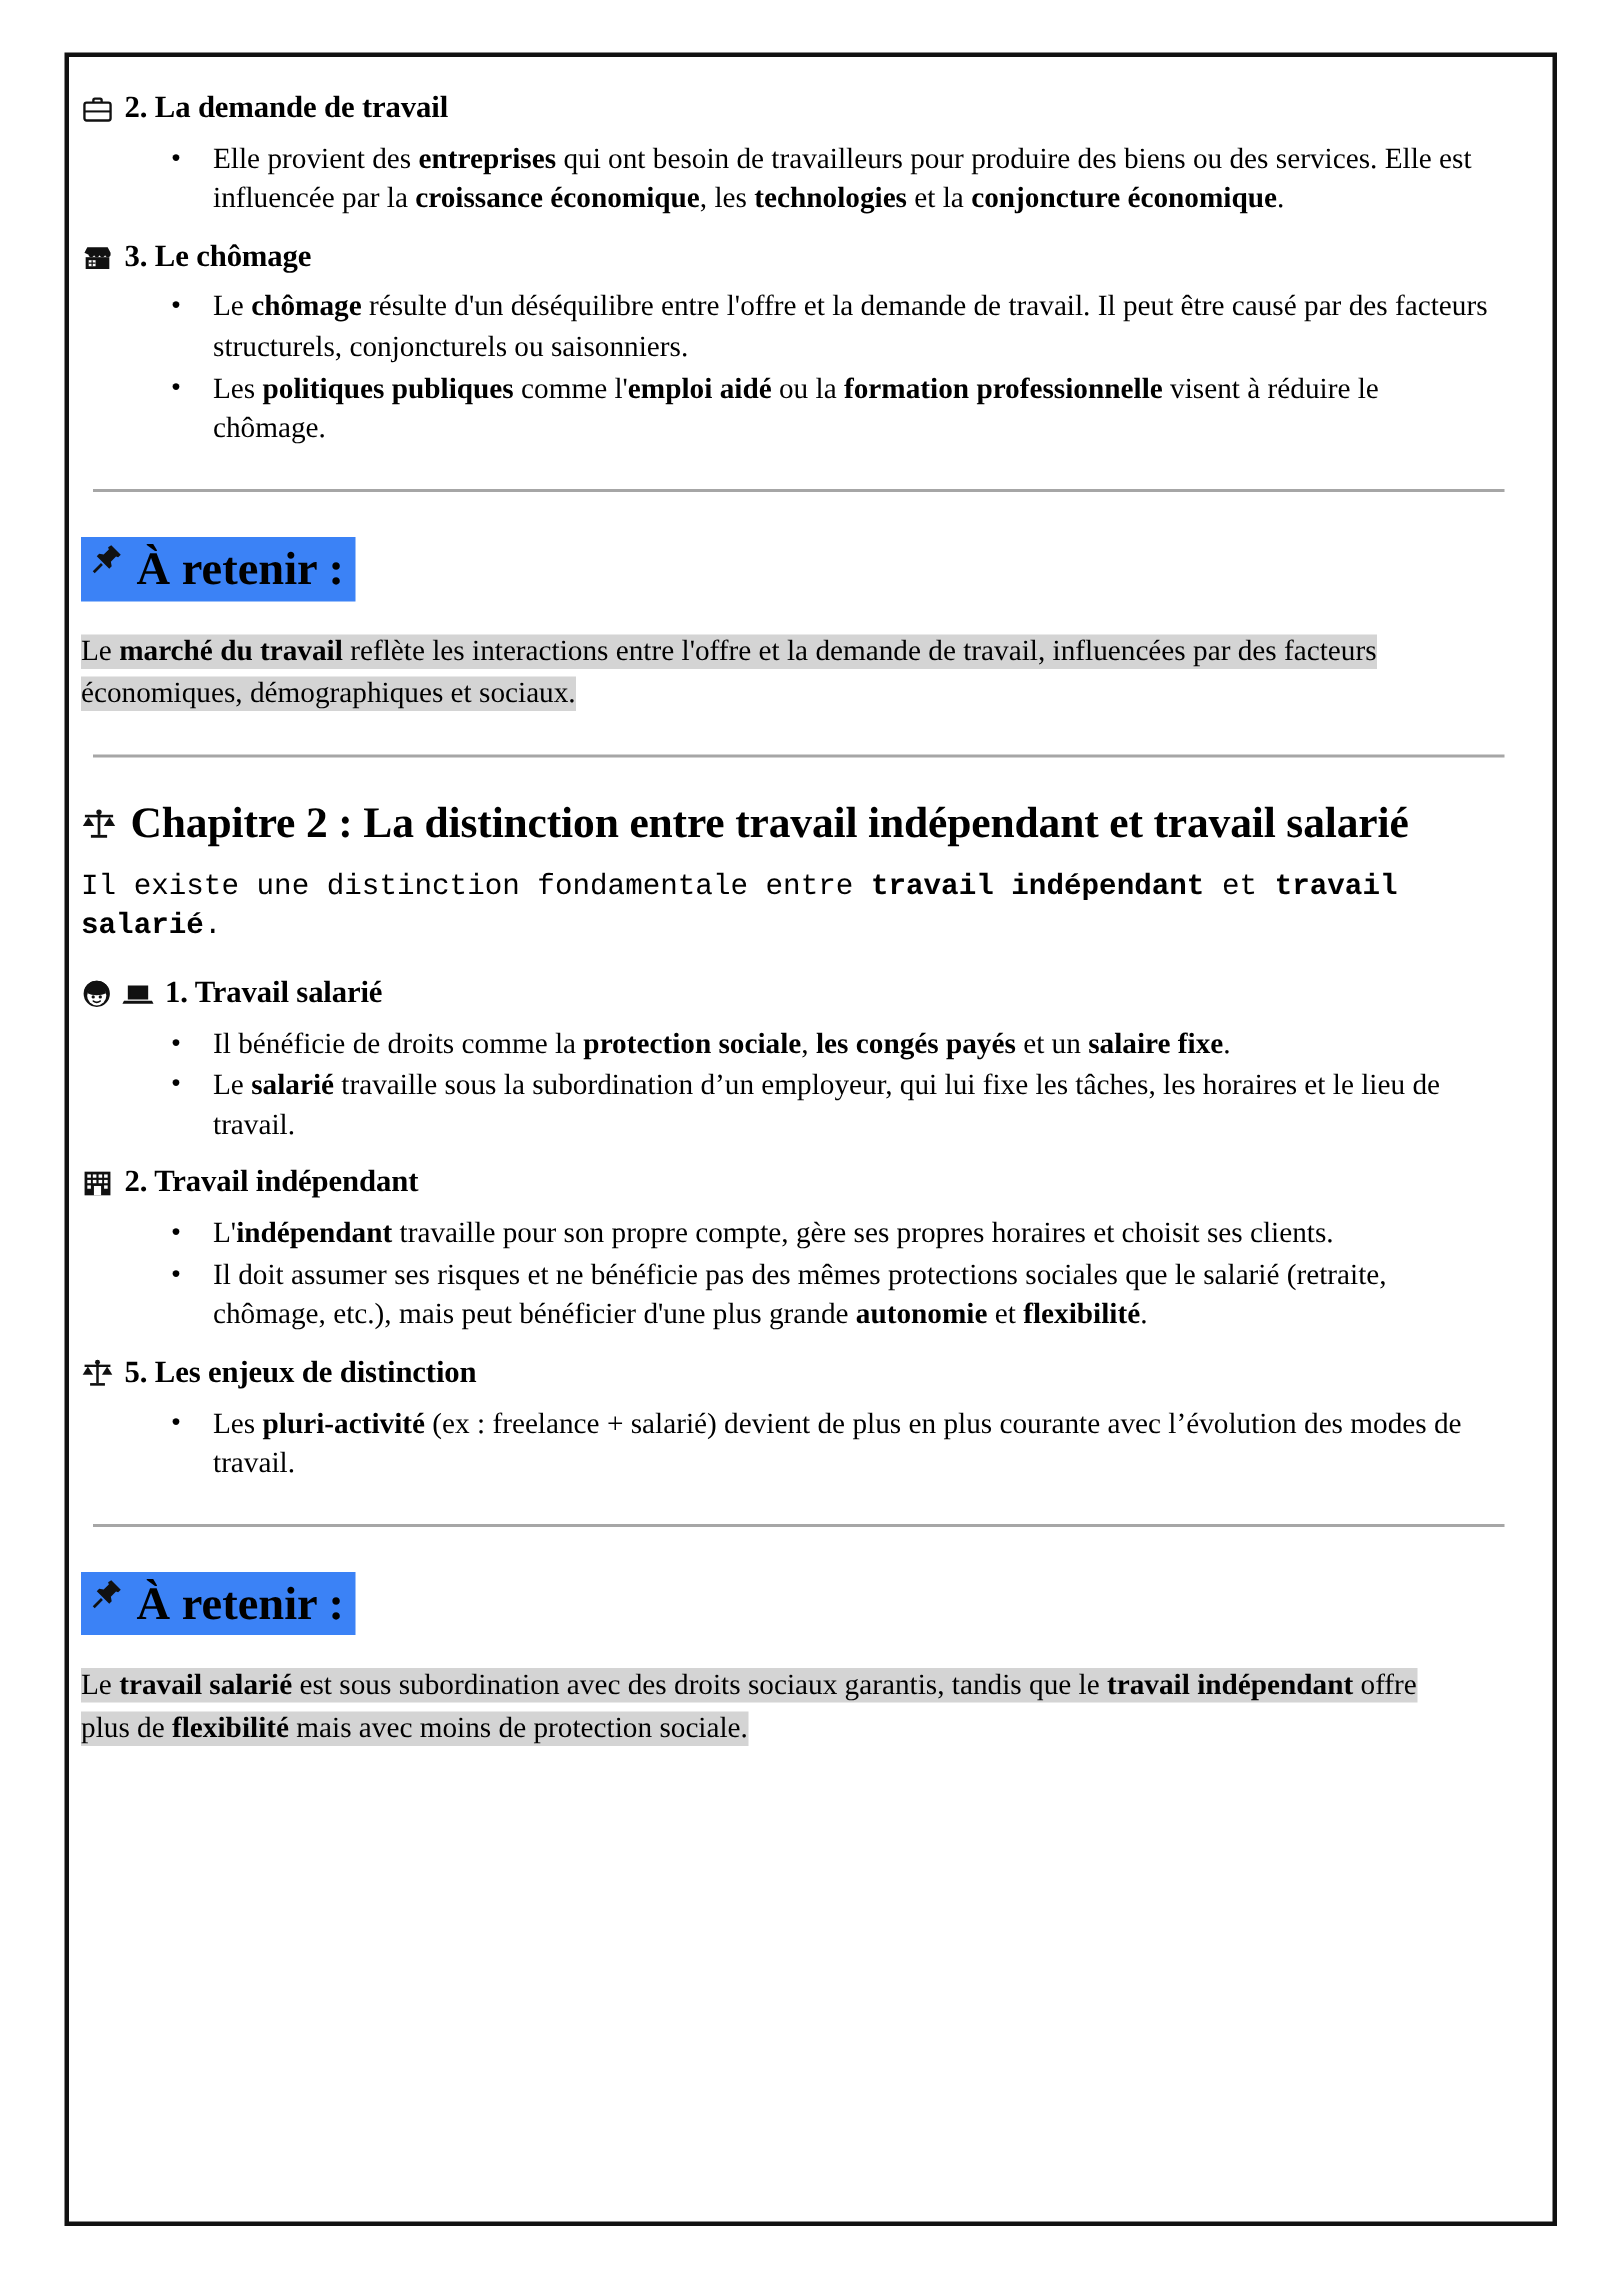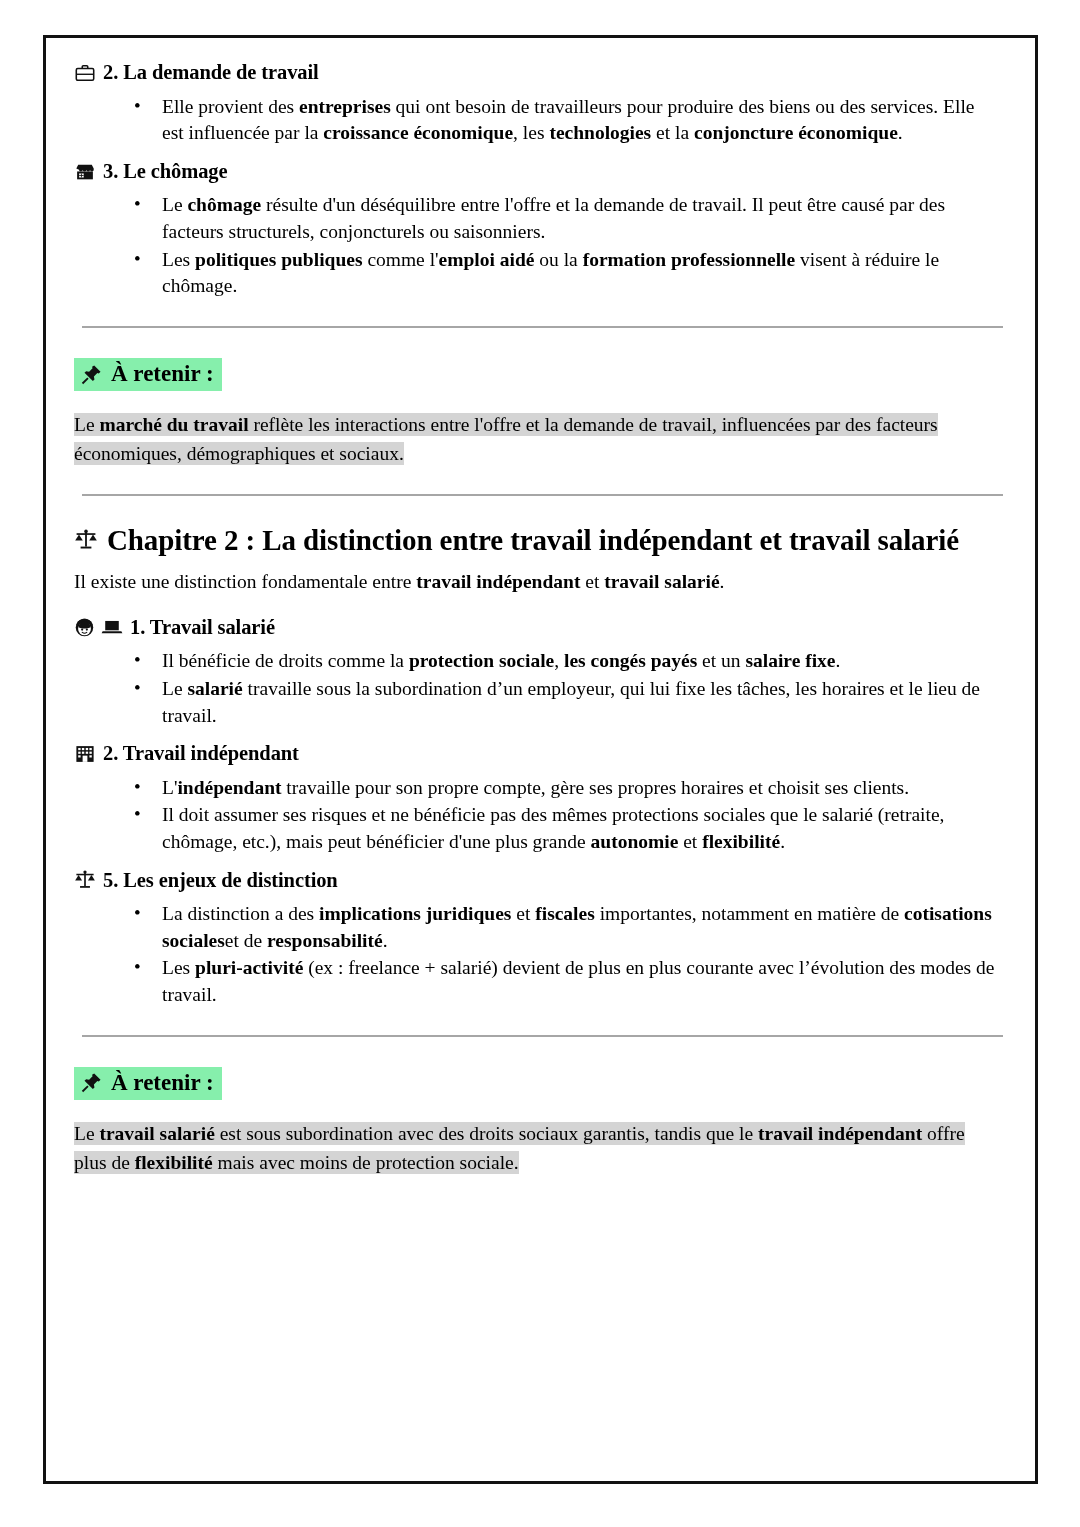--- a/index.html
+++ b/index.html
@@ -14,21 +14,21 @@
     overflow: hidden;
   }
   .page-frame {
     position: absolute;
     left: 43px; top: 35px;
     width: 995px; height: 1449px;
     border: 3px solid #111111;
     background: #ffffff;
   }
   .page-inner {
-    padding: 22px 24px 0 28px;
+    padding: 22px 24px 0 8px;
   }
 
   
   .heading {
     display: flex;
     align-items: center;
     font-size: 20.5px;
     font-weight: bold;
     line-height: 1.25;
     margin: 0 0 4px 0;
@@ -45,20 +45,21 @@
     font-size: 29px;
     margin-bottom: 10px;
   }
   .heading-chapter .hicons { margin-right: 9px; }
 
   
   p.para {
     font-size: 19.5px;
     line-height: 1.34;
     margin: 0 0 6px 0;
+    font-family: Liberation Mono, monospace;
   }
   ul.bullets {
     margin: 8px 12px 12px 0;
     padding: 0 0 0 58px;
     list-style: none;
   }
   ul.bullets li {
     font-size: 19.5px;
     line-height: 1.365;
     margin-bottom: 1px;
@@ -78,23 +79,23 @@
   
   .divider {
     border: 0;
     border-top: 2px solid #a6a6a6;
     margin: 26px 8px 26px 8px;
   }
 
   
   .retenir-head {
     display: inline-flex;
-    align-items: center;
-    background: #86efac;
-    font-size: 23px;
+    align-items: flex-start;
+    background: #3b82f6;
+    font-size: 31px;
     font-weight: bold;
     padding: 3px 8px 4px 6px;
     margin: 4px 0 20px 0;
     line-height: 1.15;
   }
   .retenir-head .ic { margin-right: 8px; }
   .retenir-body {
     font-size: 19.5px;
     line-height: 1.46;
     margin: 0;
@@ -267,21 +268,20 @@
                 <rect x="2.6" y="5.2" width="18.8" height="1.7" fill="#111"></rect>
                 <circle cx="12" cy="3.4" r="1.8" fill="#111"></circle>
                 <path d="M1.2 12.6 5 6.6l3.8 6z" fill="#111"></path>
                 <path d="M15.2 12.6 19 6.6l3.8 6z" fill="#111"></path>
               </svg>
             </span>
           </span>
           <span>5. Les enjeux de distinction</span>
         </div>
         <ul class="bullets">
-          <li><span>La distinction a des </span><b>implications juridiques</b><span> et </span><b>fiscales</b><span> importantes, notamment en matière de </span><b>cotisations sociales</b><span>et de </span><b>responsabilité</b><span>.</span></li>
           <li><span>Les </span><b>pluri-activité</b><span> (ex : freelance + salarié) devient de plus en plus courante avec l’évolution des modes de travail.</span></li>
         </ul>
       </div>
     </div>
 
     <hr class="divider">
 
     <div>
       <div class="retenir-head">
         <span class="ic">

